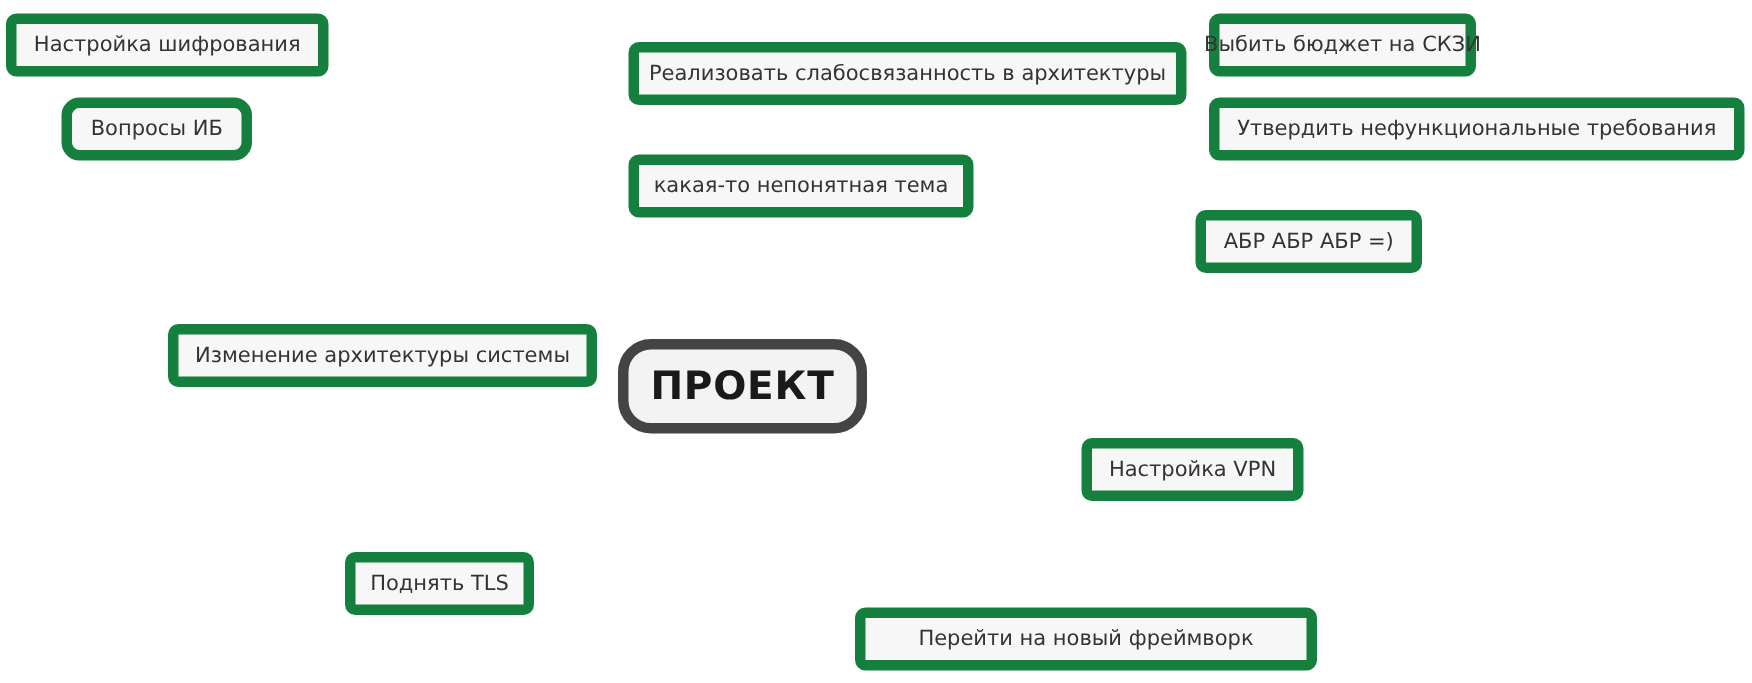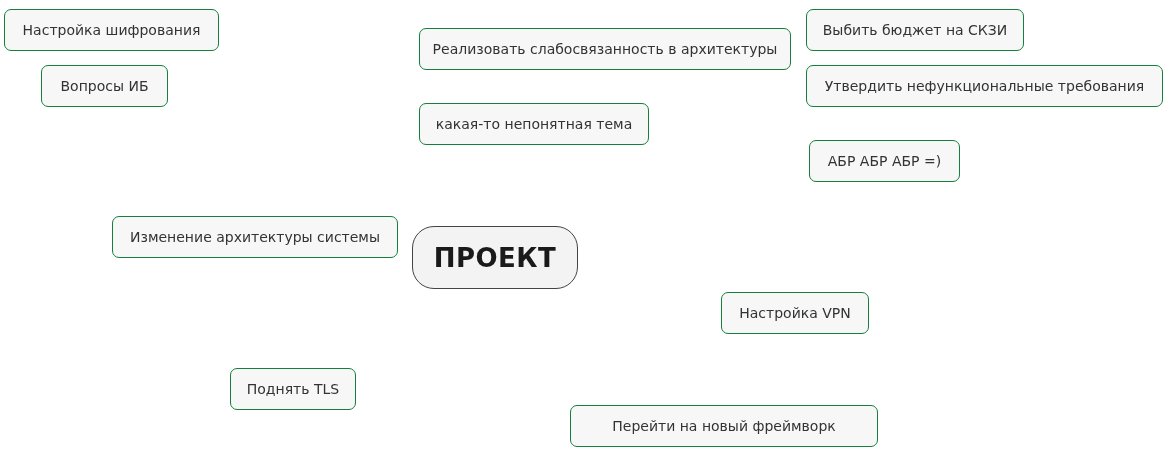--- a/index.html
+++ b/index.html
@@ -5,21 +5,21 @@
   html, body { margin: 0; padding: 0; }
   body {
     width: 1168px; height: 455px; position: relative; overflow: hidden;
     background: #ffffff;
     font-family: "DejaVu Sans", "Liberation Sans", sans-serif;
   }
   .node {
     position: absolute;
     box-sizing: border-box;
     background: #f7f7f7;
-    border: 1px solid #15803d;
+    border: 7px solid #15803d;
     border-radius: 7px;
     color: #333333;
     font-size: 14px;
     display: flex; align-items: center; justify-content: center;
     white-space: nowrap;
     cursor: pointer;
   }
   .node.center {
     background: #f3f3f3;
     border-color: #444;
@@ -29,23 +29,23 @@
     font-weight: bold;
     letter-spacing: 0.5px;
   }
 </style>
 </head>
 <body>
 
 <div id="canvas">
   <div class="node center" style="left: 412px; top: 226px; width: 166px; height: 63px; border-radius: 22px;">ПРОЕКТ</div>
   <div class="node" style="left: 4px; top: 9px; width: 215px; height: 42px;">Настройка шифрования</div>
-  <div class="node" style="left: 41px; top: 65px; width: 127px; height: 42px;">Вопросы ИБ</div>
+  <div class="node" style="left: 41px; top: 65px; width: 127px; height: 42px; border-radius: 12px;">Вопросы ИБ</div>
   <div class="node" style="left: 419px; top: 28px; width: 372px; height: 42px;">Реализовать слабосвязанность в архитектуры</div>
   <div class="node" style="left: 419px; top: 103px; width: 230px; height: 42px;">какая-то непонятная тема</div>
-  <div class="node" style="left: 806px; top: 9px; width: 218px; height: 42px;">Выбить бюджет на СКЗИ</div>
+  <div class="node" style="left: 806px; top: 9px; width: 178px; height: 42px;">Выбить бюджет на СКЗИ</div>
   <div class="node" style="left: 806px; top: 65px; width: 357px; height: 42px;">Утвердить нефункциональные требования</div>
-  <div class="node" style="left: 797px; top: 140px; width: 151px; height: 42px; margin-left: 12px;">АБР АБР АБР =)</div>
+  <div class="node" style="left: 797px; top: 140px; width: 151px; height: 42px;">АБР АБР АБР =)</div>
   <div class="node" style="left: 112px; top: 216px; width: 286px; height: 42px;">Изменение архитектуры системы</div>
   <div class="node" style="left: 721px; top: 292px; width: 148px; height: 42px;">Настройка VPN</div>
   <div class="node" style="left: 230px; top: 368px; width: 126px; height: 42px;">Поднять TLS</div>
   <div class="node" style="left: 570px; top: 405px; width: 308px; height: 42px;">Перейти на новый фреймворк</div>
 </div>
 
 </body></html>

